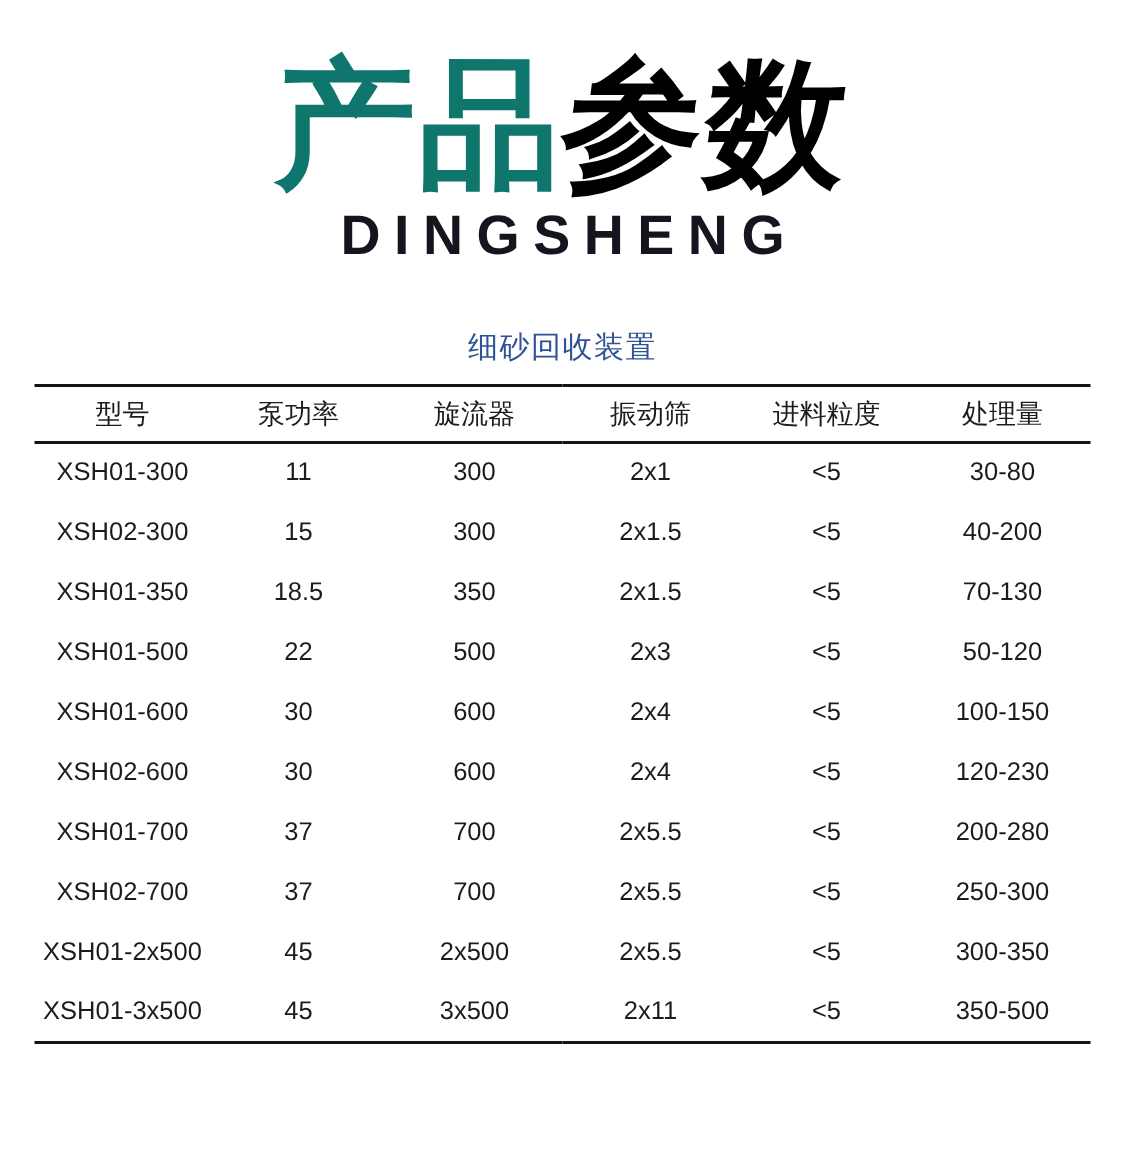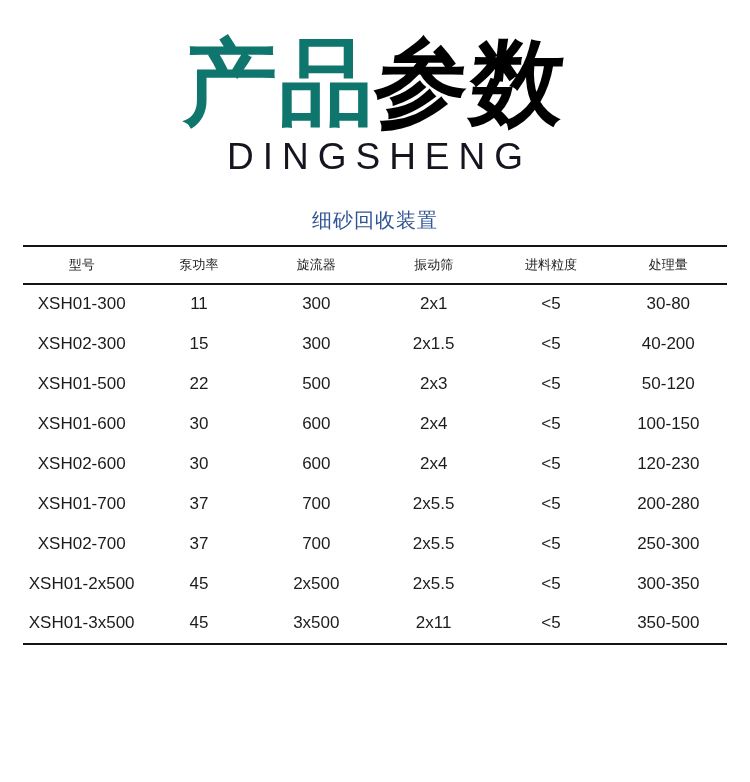--- a/index.html
+++ b/index.html
@@ -9,37 +9,37 @@
   }
   .logo{ text-align:center; padding-top:34px; }
   .logo-title{
     font-size:94px; font-weight:900; line-height:1.04; letter-spacing:2px;
     white-space:nowrap;
   }
   .t-blue{ color:#0f766e; }
   .t-black{ color:#000000; display:inline-block; transform:skewX(-7deg); }
   .logo-en{
     font-size:37px; color:#15151f; letter-spacing:9px; margin-top:4px;
-    font-weight:400; text-indent:9px;
+    font-weight:700; text-indent:9px;
   }
   .table-title{
-    margin:29px 0 0 0; font-size:20px; font-weight:400; color:#2F5496;
+    margin:40px 0 0 0; font-size:20px; font-weight:400; color:#2F5496;
     text-align:center; letter-spacing:1px;
   }
   .spec-table{
     width:704px; margin:11px auto 0 auto; border-collapse:collapse;
     table-layout:fixed; color:#1c1c1c;
     border-bottom:2px solid #141414;
   }
   .spec-table th,.spec-table td{
     width:16.666%; text-align:center; font-weight:400; padding:0;
     overflow:hidden; white-space:nowrap;
   }
   tr.cols{ height:38px; border-top:2px solid #141414; border-bottom:2px solid #141414; }
-  tr.cols th{ font-size:13px; }
+  tr.cols th{ font-size:18px; }
   tr.units{ height:40px; }
   tr.units td{ font-size:17px; }
   tbody tr{ height:40px; font-size:17px; }
 </style>
 </head>
 <body>
 
 <div class="page">
 
   <header class="logo">
@@ -71,20 +71,28 @@
         <td>&lt;5</td>
         <td>30-80</td>
       </tr>
       <tr>
         <td>XSH02-300</td>
         <td>15</td>
         <td>300</td>
         <td>2x1.5</td>
         <td>&lt;5</td>
         <td>40-200</td>
+      </tr>
+      <tr>
+        <td>XSH01-350</td>
+        <td>18.5</td>
+        <td>350</td>
+        <td>2x1.5</td>
+        <td>&lt;5</td>
+        <td>70-130</td>
       </tr>
       <tr>
         <td>XSH01-500</td>
         <td>22</td>
         <td>500</td>
         <td>2x3</td>
         <td>&lt;5</td>
         <td>50-120</td>
       </tr>
       <tr>

